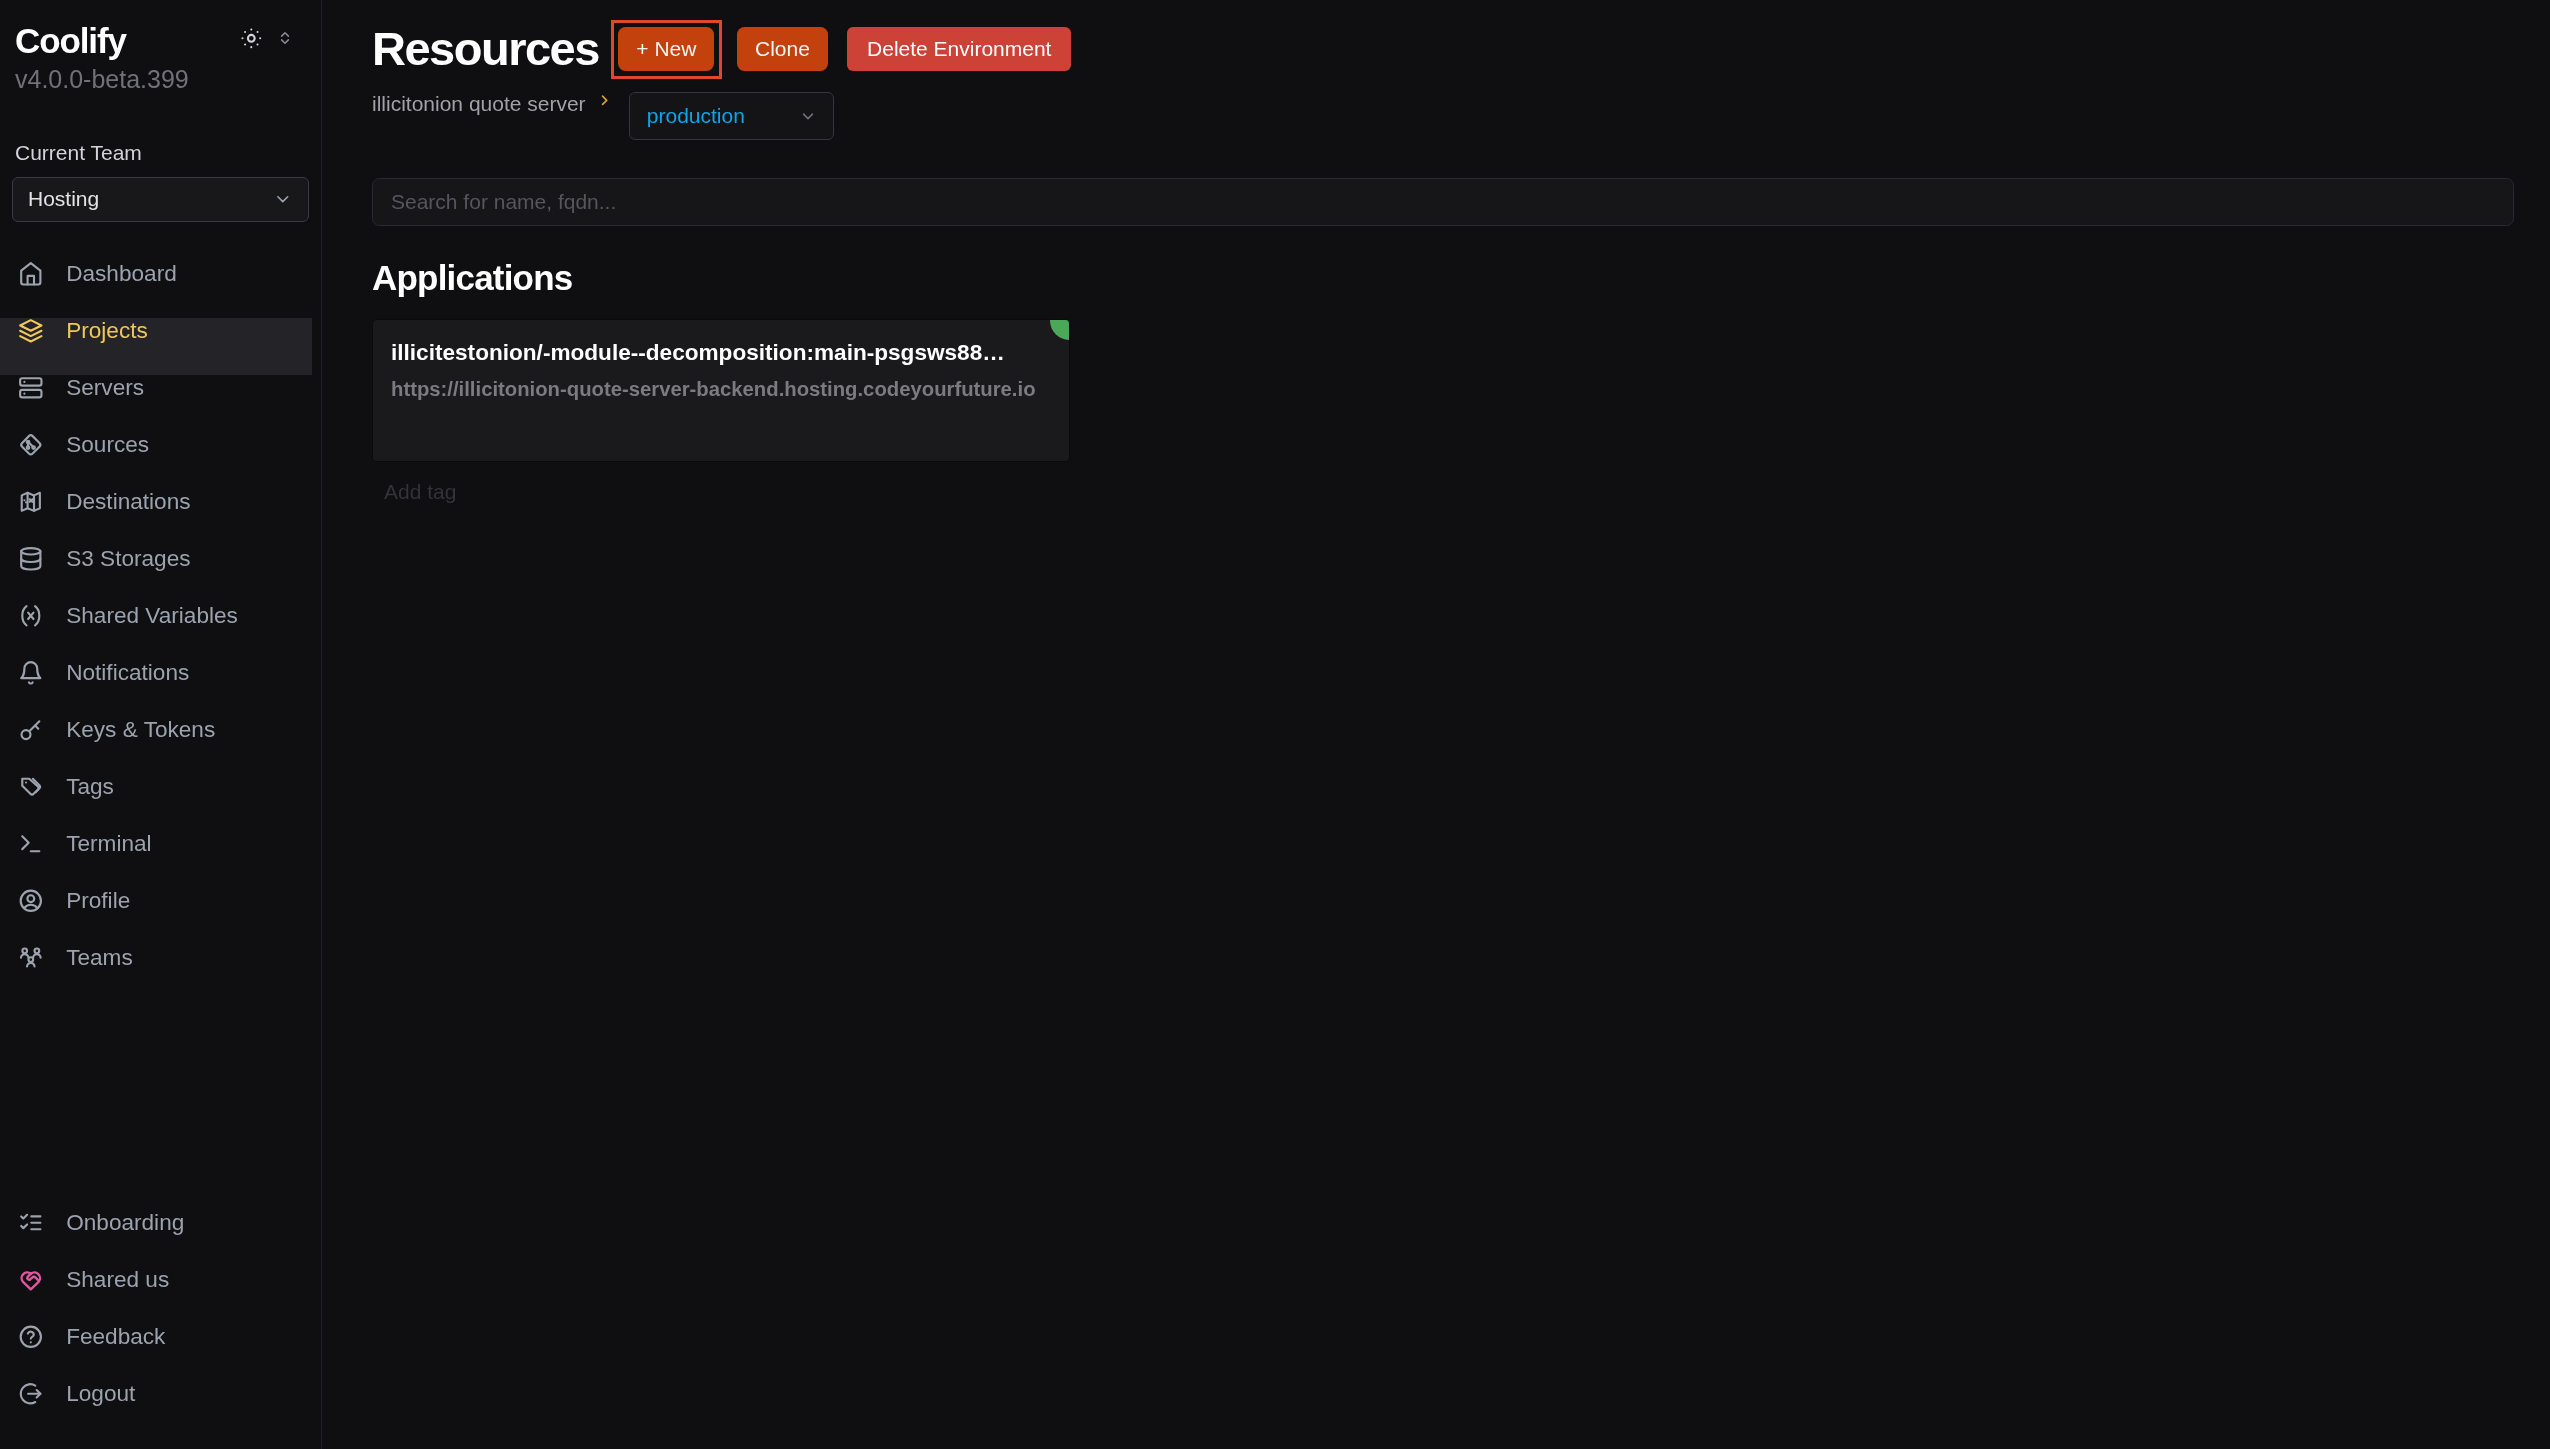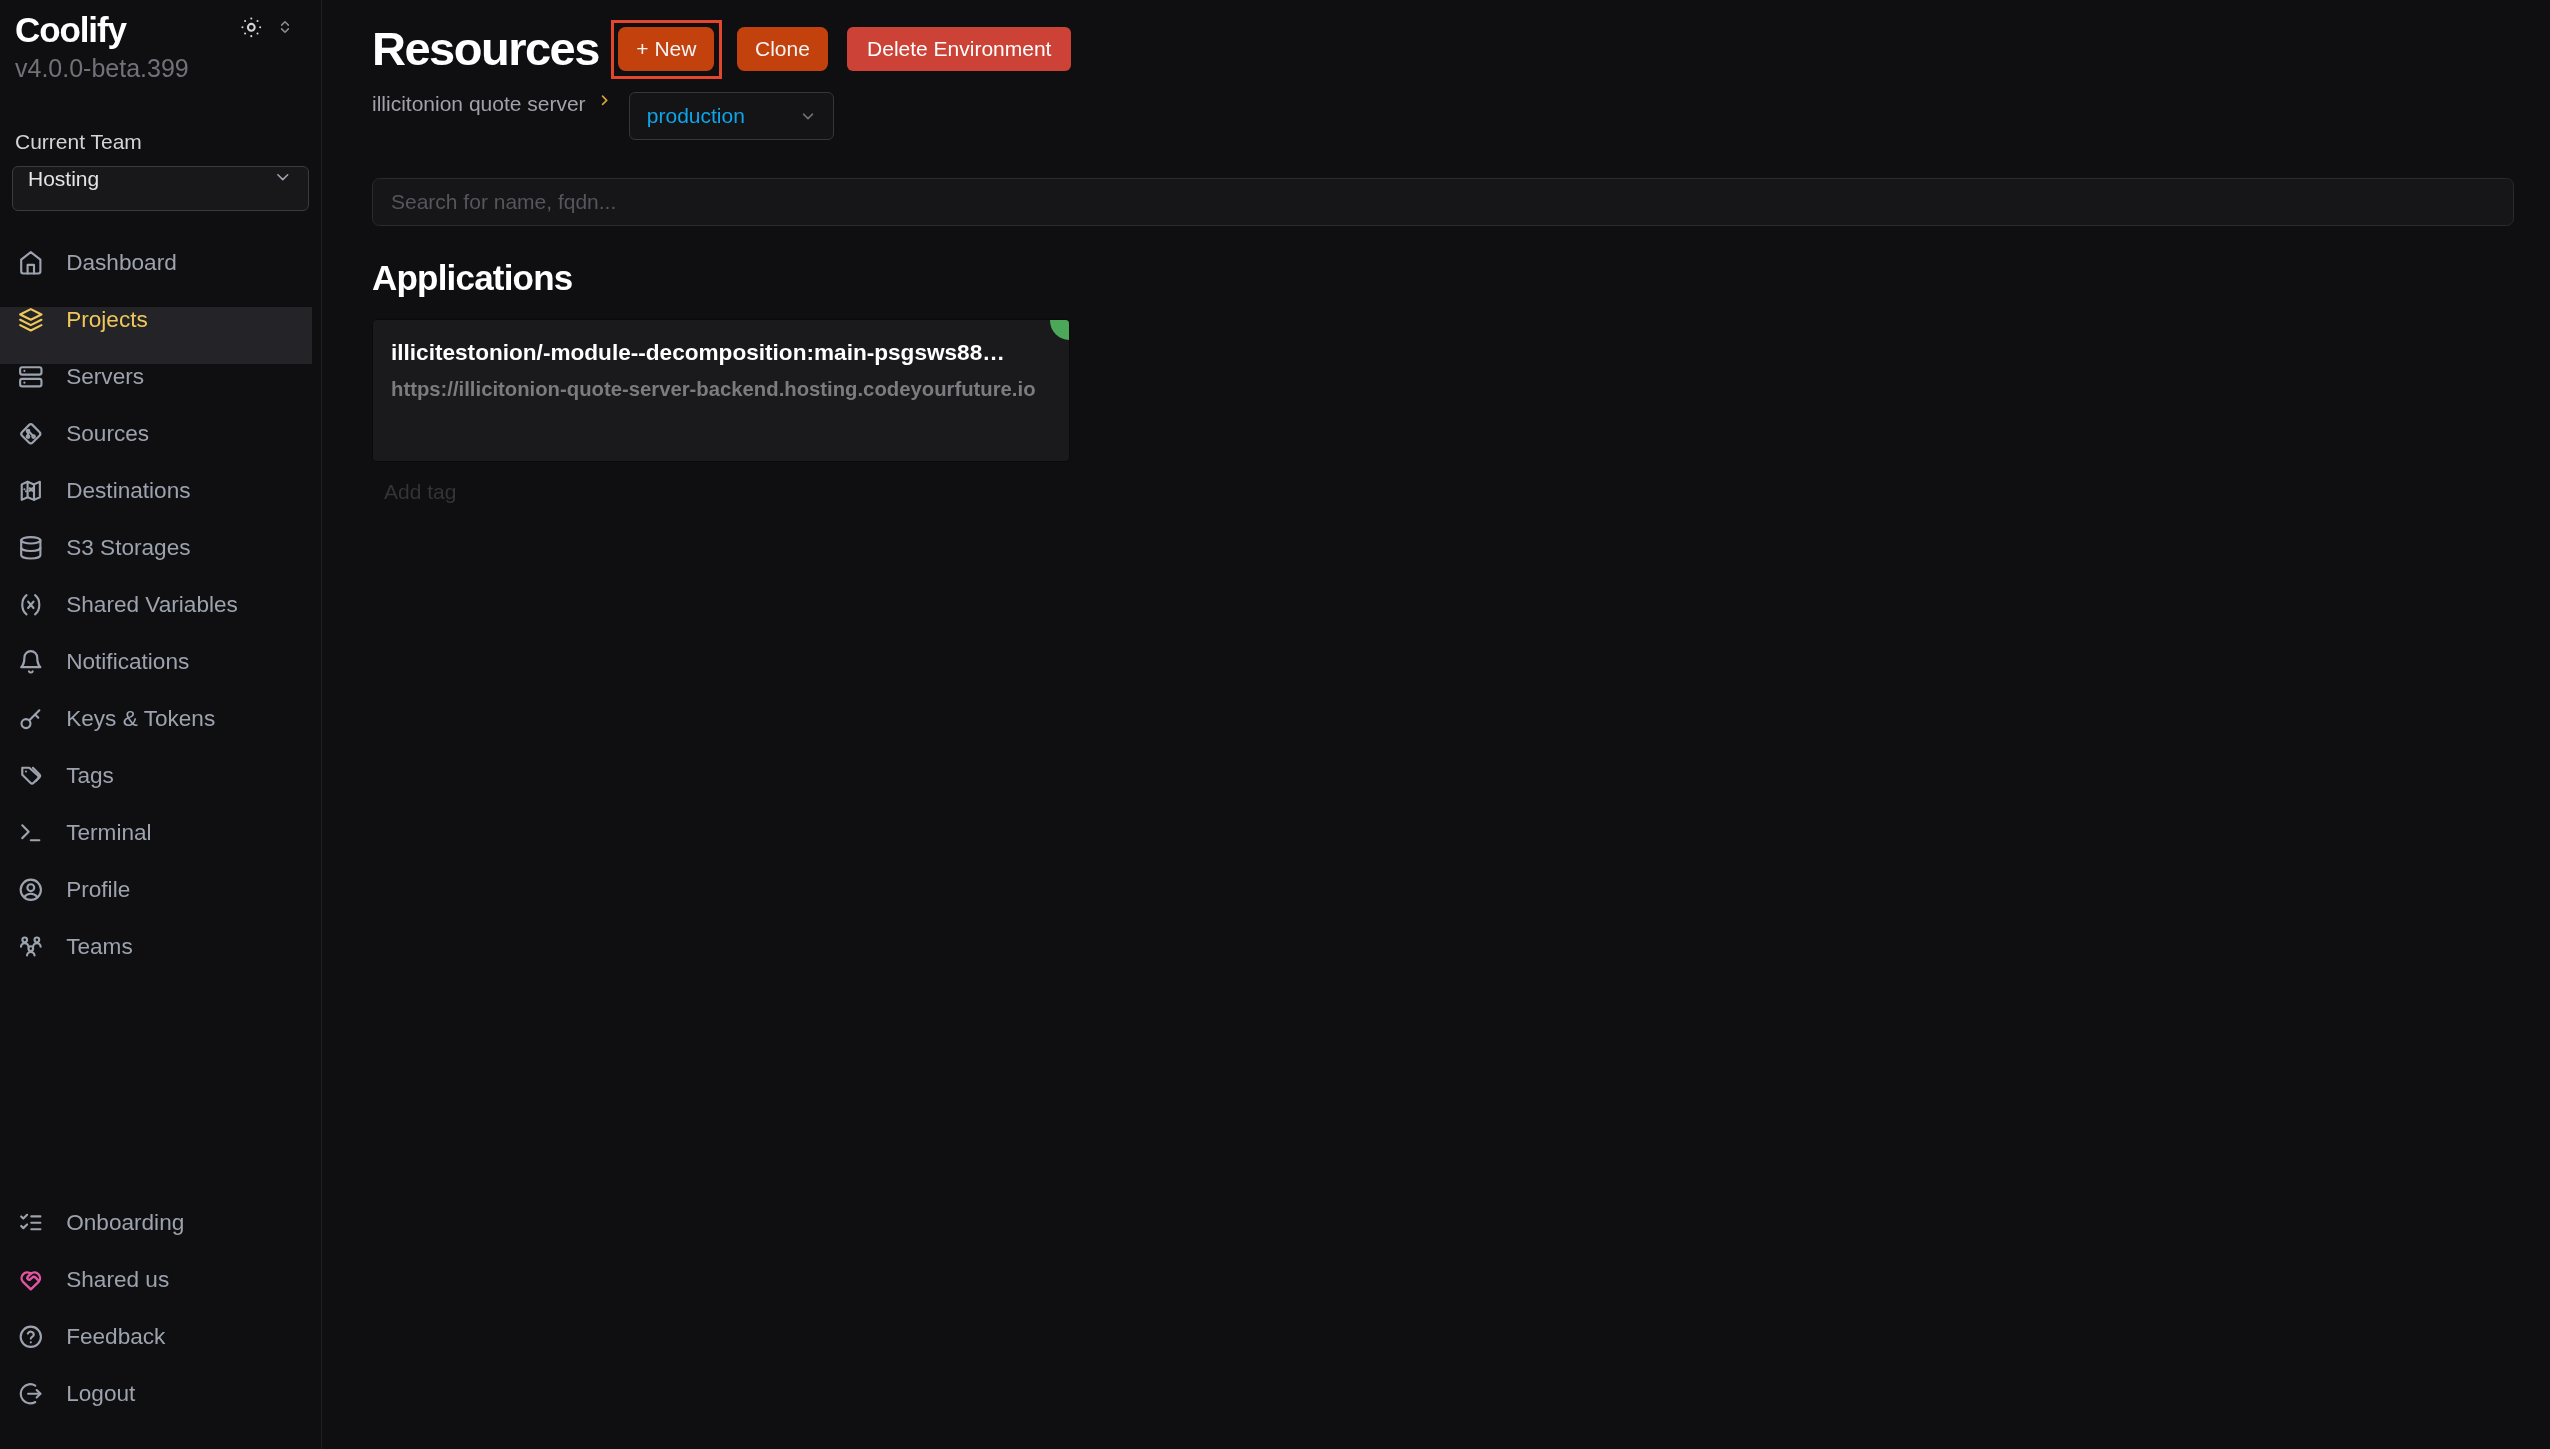--- a/index.html
+++ b/index.html
@@ -5,29 +5,29 @@
   html,body{margin:0;padding:0;background:#0f0f11;}
   body{width:2550px;height:1450px;overflow:hidden;position:relative;
        font-family:"Liberation Sans",sans-serif;color:#fff;
        -webkit-font-smoothing:antialiased;}
   svg.icon{display:block;}
 
   
   .sidebar{position:absolute;left:0;top:0;width:322px;height:1450px;
            border-right:1.5px solid #202025;background:#0f0f11;
            display:flex;flex-direction:column;box-sizing:border-box;}
-  .sb-head{padding:10px 27px 0 15px;}
+  .sb-head{padding:21px 27px 0 15px;}
   .sb-head-row{display:flex;align-items:flex-start;justify-content:space-between;}
   .logo{font-size:35px;font-weight:bold;letter-spacing:-1.1px;line-height:39px;}
   .head-icons{display:flex;align-items:center;gap:13.5px;color:#d4d4d8;margin-top:6px;}
   .version{font-size:25px;color:#71717a;margin-top:4.5px;}
   .team{padding:0 12px;margin-top:47px;}
   .team-label{font-size:21px;color:#d4d4d8;padding-left:3px;}
   .team-select{margin-top:12px;height:45px;box-sizing:border-box;background:#18181b;
-               border:0.8px solid #3a3a40;border-radius:6px;display:flex;align-items:flex-start;
+               border:0.8px solid #3a3a40;border-radius:6px;display:flex;align-items:center;
                justify-content:space-between;padding:0 15px;font-size:21px;color:#e4e4e7;
                cursor:pointer;}
   .team-select .chev{color:#9ca3af;}
   .nav{margin-top:39px;display:flex;flex-direction:column;}
   .nav-item{height:57px;width:312px;box-sizing:border-box;display:flex;align-items:flex-start;
             gap:22.6px;padding-left:18px;color:#9ca3af;font-size:22.6px;cursor:pointer;}
   .nav-item .nv-icon{width:25.6px;height:25.6px;flex:none;}
   .nav-item.active{background:#242428;color:#efc75a;}
   .nav-item .pink{color:#e255a1;}
   .sb-spacer{flex:1;}

